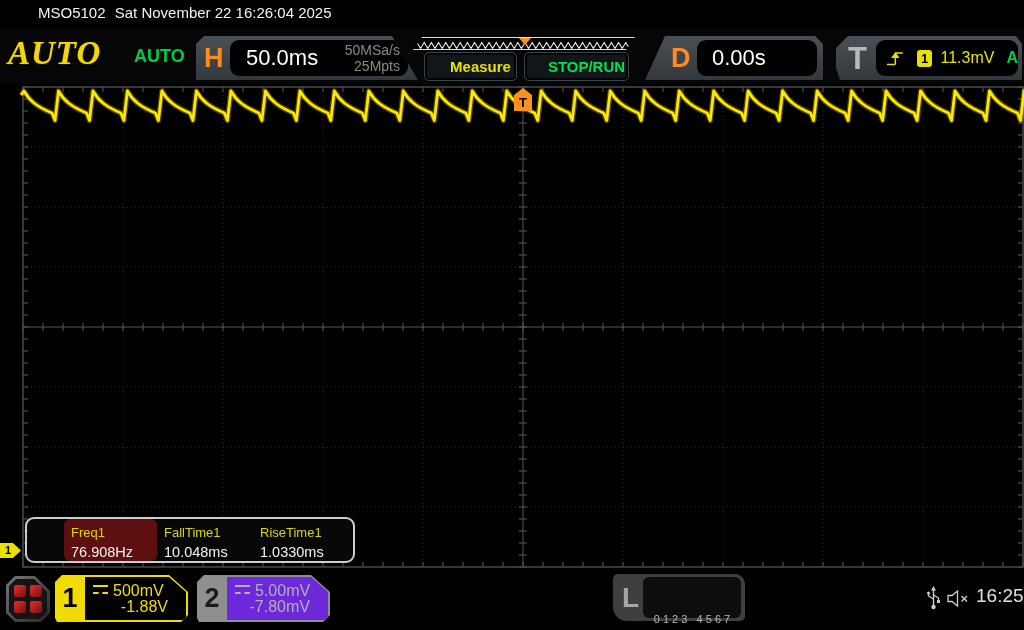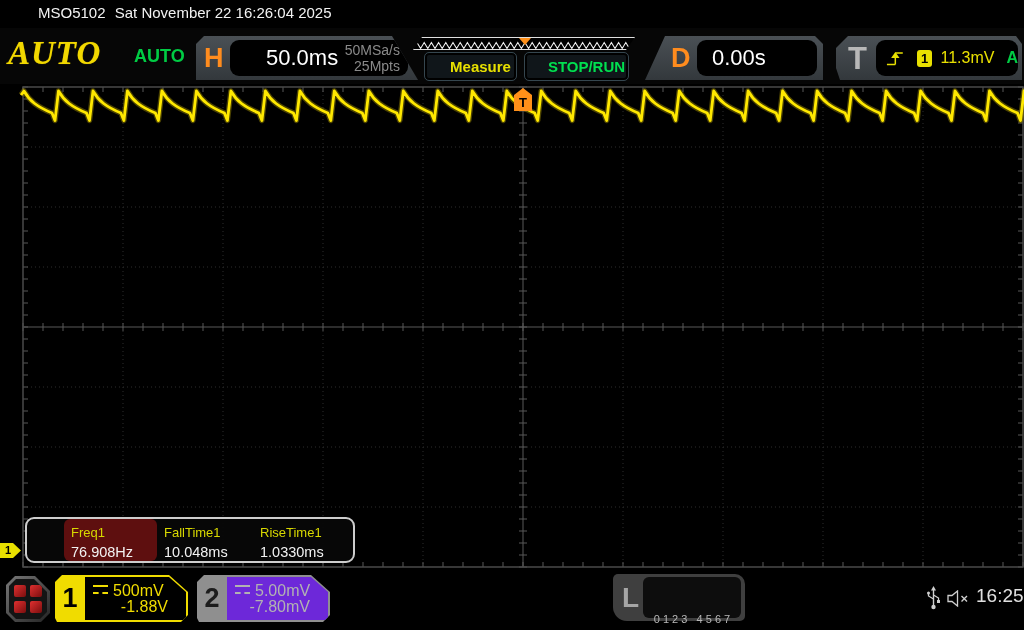--- a/index.html
+++ b/index.html
@@ -18,21 +18,21 @@
           color:#f2d800; text-shadow:0 0 1px #7a6c00; }
   #auto-indicator { position:absolute; left:134px; top:18px; font-size:18px; font-weight:bold; color:#00cc44; }
 
   .panel { position:absolute; top:8px; height:44px; background:linear-gradient(180deg,#4a5055,#33383c); }
   .panel .pill { position:absolute; top:4px; height:36px; background:#000; border-radius:9px; }
   .panel-letter { position:absolute; top:7px; font-size:27px; font-weight:bold; }
 
   #h-panel { left:196px; width:222px; clip-path:polygon(0 100%,0 8px,8px 0,calc(100% - 26px) 0,100% 100%); }
   #h-panel .pill { left:34px; width:178px; }
   #h-letter { left:8px; color:#ff8c1e; }
-  #h-timebase { position:absolute; left:36px; top:4px; font-size:22px; color:#fff; line-height:28px; }
+  #h-timebase { position:absolute; left:16px; top:4px; font-size:22px; color:#fff; line-height:28px; }
   #h-rates { position:absolute; right:8px; top:2px; text-align:right; color:#8a8a8a;
              font-size:14px; line-height:16px; }
 
   #preview-strip { position:absolute; left:413px; top:9px; width:222px; height:13px; background:#000;
                    border:1px solid #e0e0e0;
                    clip-path:polygon(9px 0,100% 0,calc(100% - 9px) 100%,0 100%); }
   #preview-marker { position:absolute; left:105px; top:0; width:0; height:0;
                     border-left:6px solid transparent; border-right:6px solid transparent;
                     border-top:7px solid #ff9019; }
 

